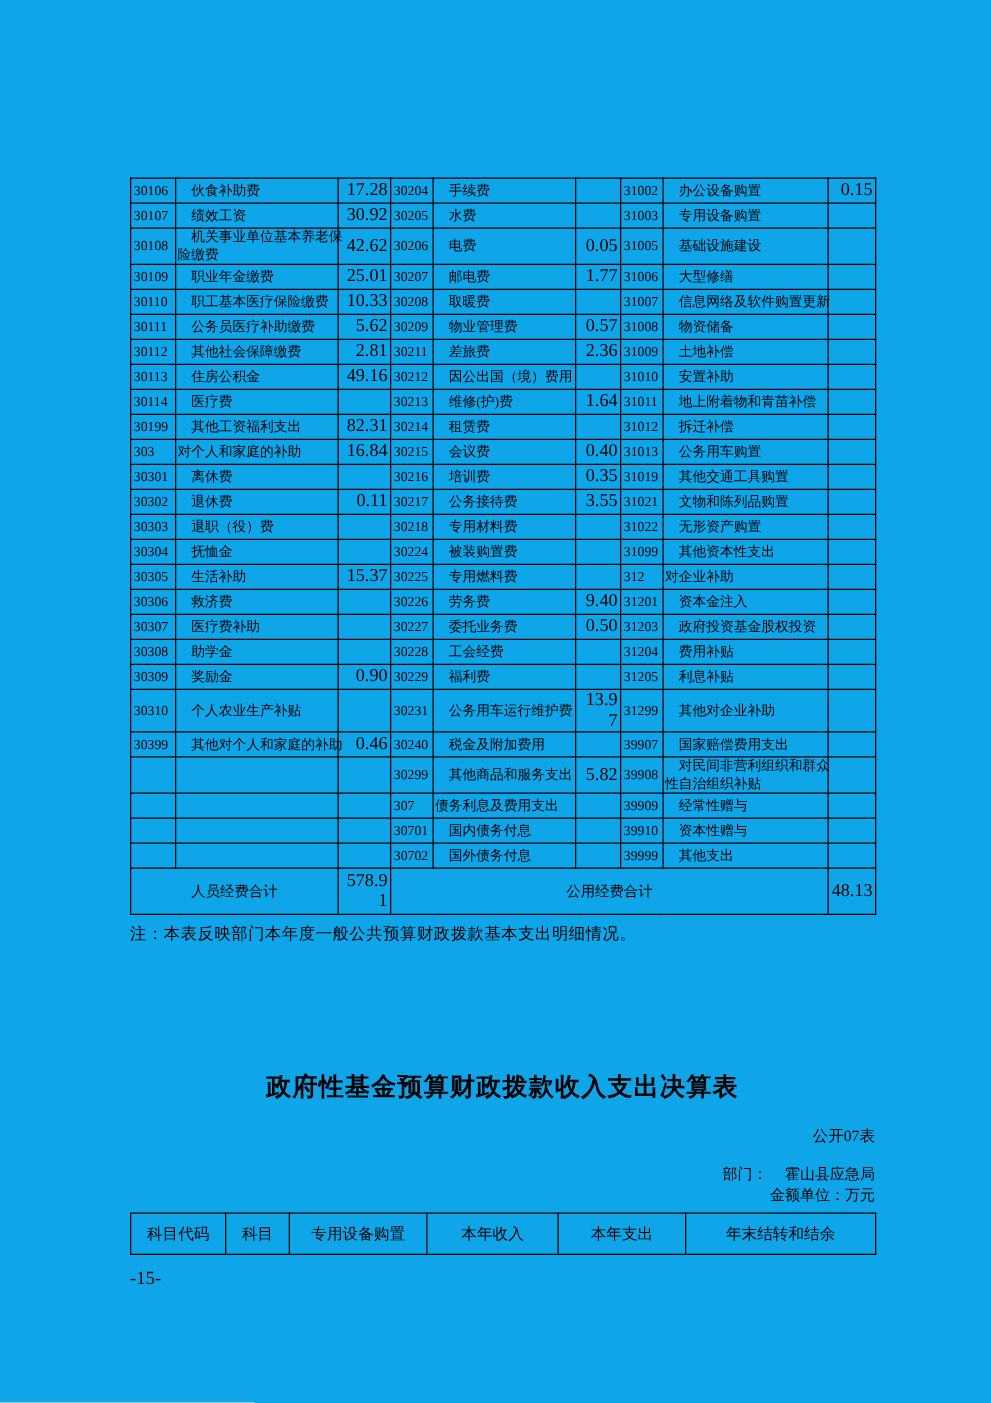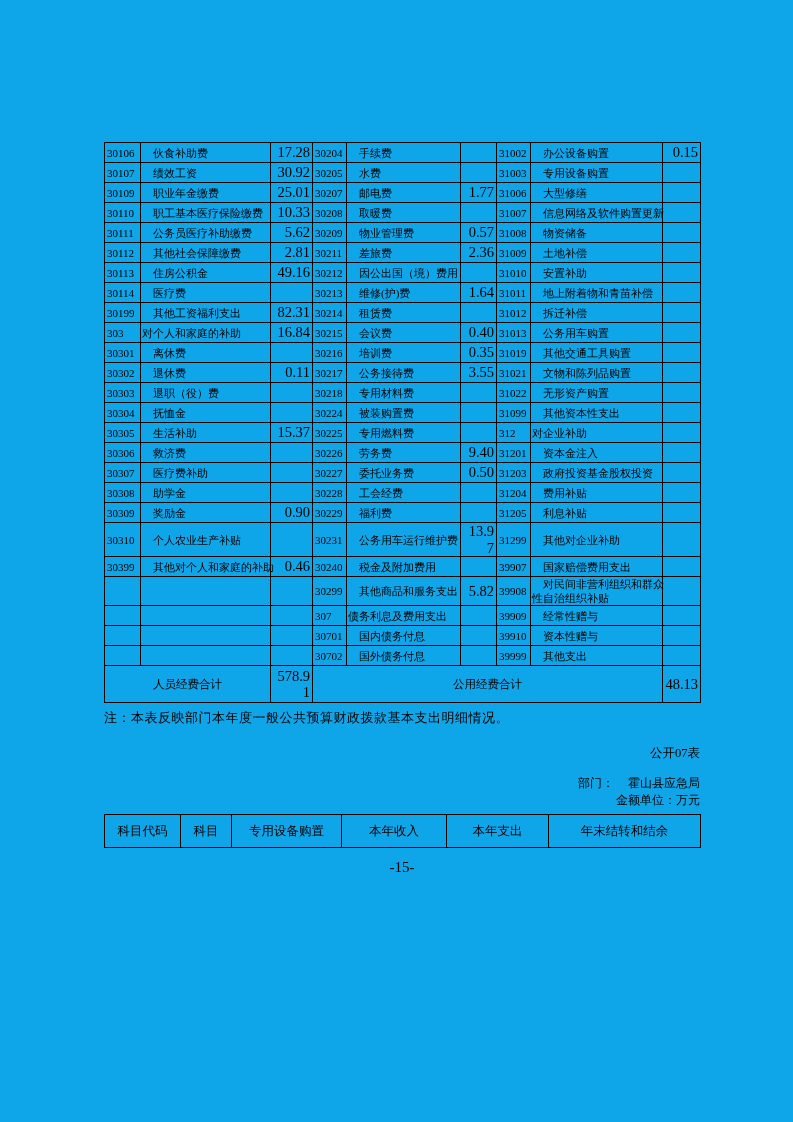--- a/index.html
+++ b/index.html
@@ -94,21 +94,21 @@
     margin-top: 5px;
   }
   table.t2 td {
     border: 1px solid #000;
     text-align: center;
     font-size: 12.5px;
     height: 30px;
     vertical-align: middle;
   }
   .pagenum {
-    text-align: center;
+    text-align: left;
     font-size: 15px;
     margin-top: 11px;
   }
 </style>
 </head>
 <body>
 
 <div class="page">
   <div class="content">
 
@@ -141,20 +141,32 @@
             <td class="c-name">　绩效工资</td>
             <td class="c-amt">30.92</td>
             <td class="c-code">30205</td>
             <td class="c-name">　水费</td>
             <td class="c-amt"></td>
             <td class="c-code">31003</td>
             <td class="c-name">　专用设备购置</td>
             <td class="c-amt"></td>
           </tr>
           <tr>
+            <td class="c-code">30108</td>
+            <td class="c-name">　机关事业单位基本养老保
+险缴费</td>
+            <td class="c-amt">42.62</td>
+            <td class="c-code">30206</td>
+            <td class="c-name">　电费</td>
+            <td class="c-amt">0.05</td>
+            <td class="c-code">31005</td>
+            <td class="c-name">　基础设施建设</td>
+            <td class="c-amt"></td>
+          </tr>
+          <tr>
             <td class="c-code">30109</td>
             <td class="c-name">　职业年金缴费</td>
             <td class="c-amt">25.01</td>
             <td class="c-code">30207</td>
             <td class="c-name">　邮电费</td>
             <td class="c-amt">1.77</td>
             <td class="c-code">31006</td>
             <td class="c-name">　大型修缮</td>
             <td class="c-amt"></td>
           </tr>
@@ -407,20 +419,21 @@
           <td colspan="2" class="foot-label">人员经费合计</td>
           <td class="c-amt">578.91</td>
           <td colspan="5" class="foot-label">公用经费合计</td>
           <td class="c-amt">48.13</td>
         </tr>
       </tfoot>
     </table>
 
     <p class="note">注：本表反映部门本年度一般公共预算财政拨款基本支出明细情况。</p>
 
+    <h1 class="title2">政府性基金预算财政拨款收入支出决算表</h1>
 
     <div class="pub">公开07表</div>
 
     <div class="meta">
       <div>
         <span>部门：</span><span class="dep-name">霍山县应急局</span>
       </div>
       <div>金额单位：万元</div>
     </div>
 

